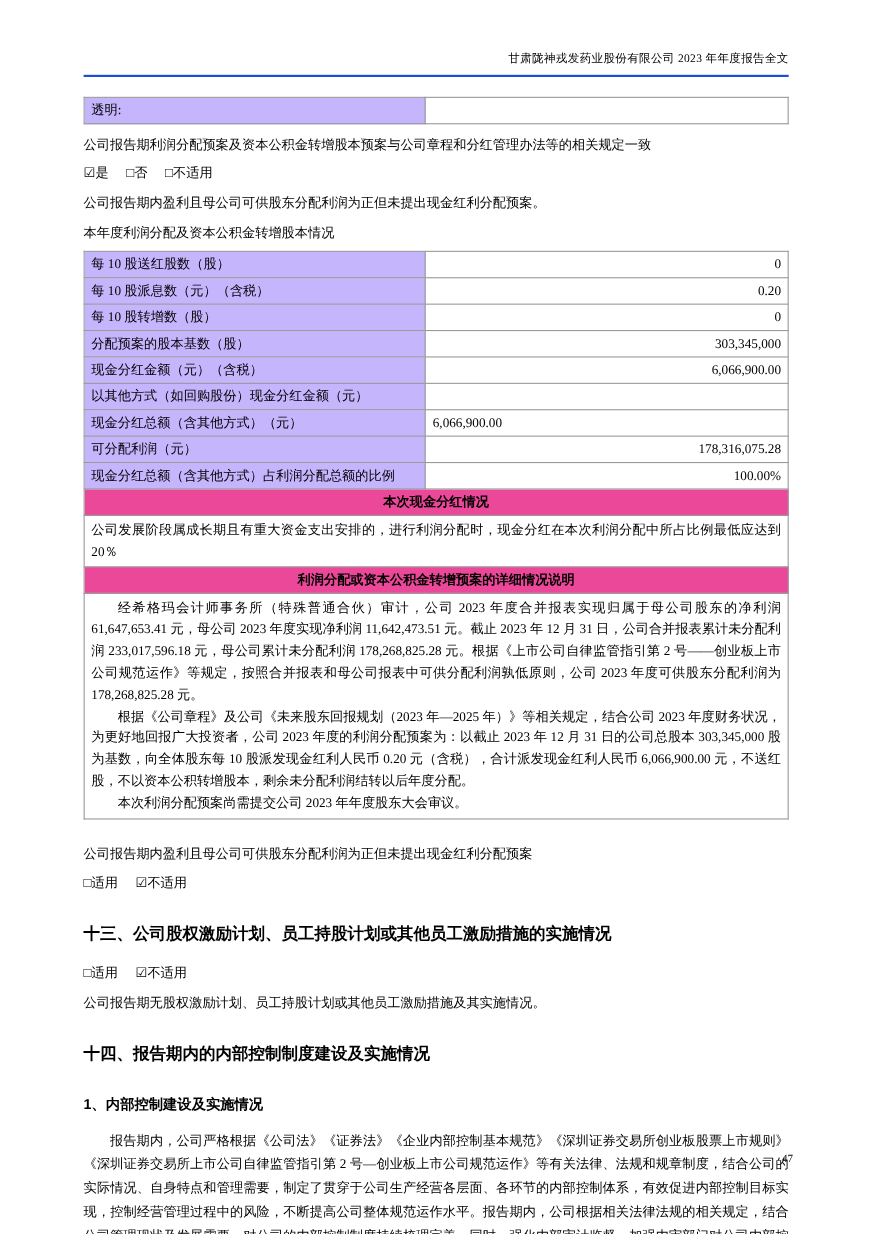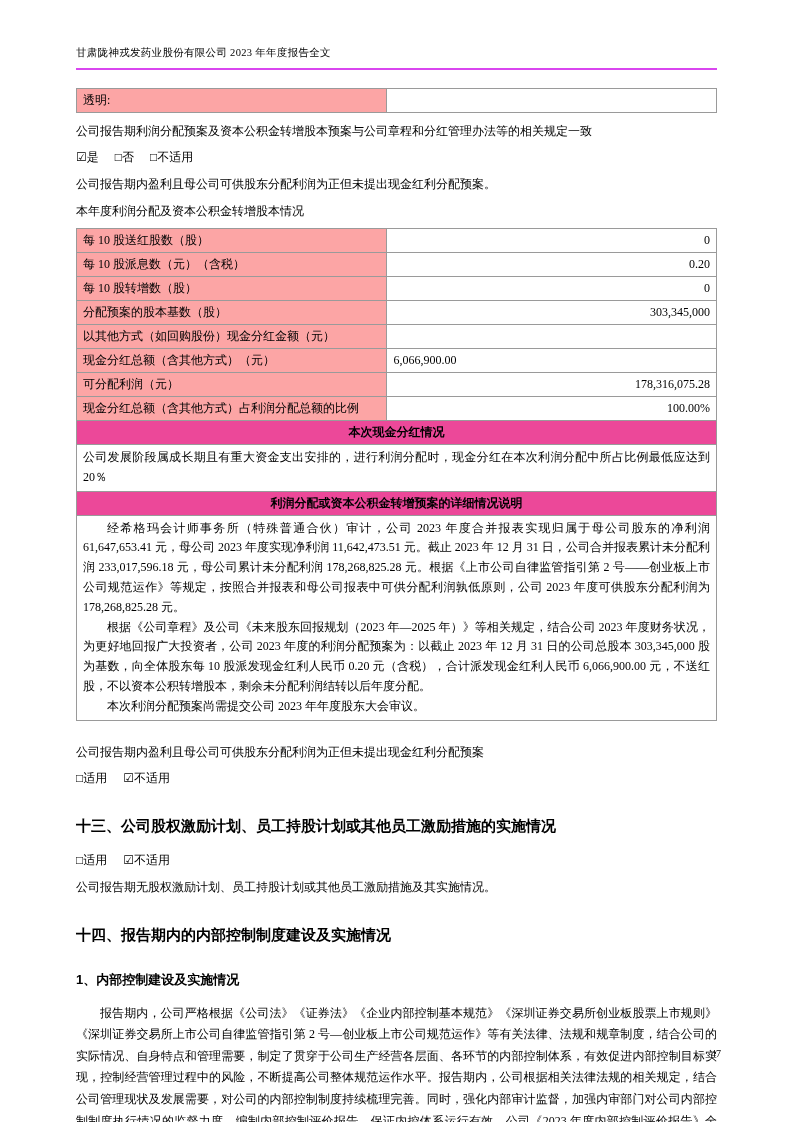--- a/index.html
+++ b/index.html
@@ -8,31 +8,31 @@
   .page {
     position:relative;
     width:793px; height:1122px;
     background:#ffffff;
     font-family:"Liberation Serif","DejaVu Serif",serif;
     font-size:12px; color:#000;
     padding:46px 76px 0 76px;
     overflow:hidden;
   }
   .doc-header {
-    text-align:left;
+    text-align:right;
     font-size:10.5px;
     letter-spacing:.3px;
     padding-bottom:8px;
-    border-bottom:2px solid #d946ef;
+    border-bottom:2px solid #1d4ed8;
   }
 
   
   table { width:100%; border-collapse:collapse; table-layout:fixed; }
   td { border:1px solid #9a9a9a; padding:3px 6px; vertical-align:middle; font-size:12px; }
-  td.lbl { background:#fca5a5; width:48.5%; }
+  td.lbl { background:#c4b5fd; width:48.5%; }
   td.val { text-align:right; }
   td.val.left-val { text-align:left; }
   td.span-header { background:#ec4899; text-align:center; font-weight:bold; }
   td.text-cell { line-height:1.65; text-align:justify; }
   td.text-cell p.ind { text-indent:2em; }
 
   .transparent-table { margin-top:18px; }
   .transparent-table td { height:22px; }
 
   .para { margin-top:9px; line-height:1.5; text-align:justify; }
@@ -106,20 +106,24 @@
     </tr>
     <tr>
       <td class="lbl">每 10 股转增数（股）</td>
       <td class="val">0</td>
     </tr>
     <tr>
       <td class="lbl">分配预案的股本基数（股）</td>
       <td class="val">303,345,000</td>
     </tr>
     <tr>
+      <td class="lbl">现金分红金额（元）（含税）</td>
+      <td class="val">6,066,900.00</td>
+    </tr>
+    <tr>
       <td class="lbl">以其他方式（如回购股份）现金分红金额（元）</td>
       <td class="val"></td>
     </tr>
     <tr>
       <td class="lbl">现金分红总额（含其他方式）（元）</td>
       <td class="val left-val">6,066,900.00</td>
     </tr>
     <tr>
       <td class="lbl">可分配利润（元）</td>
       <td class="val">178,316,075.28</td>

